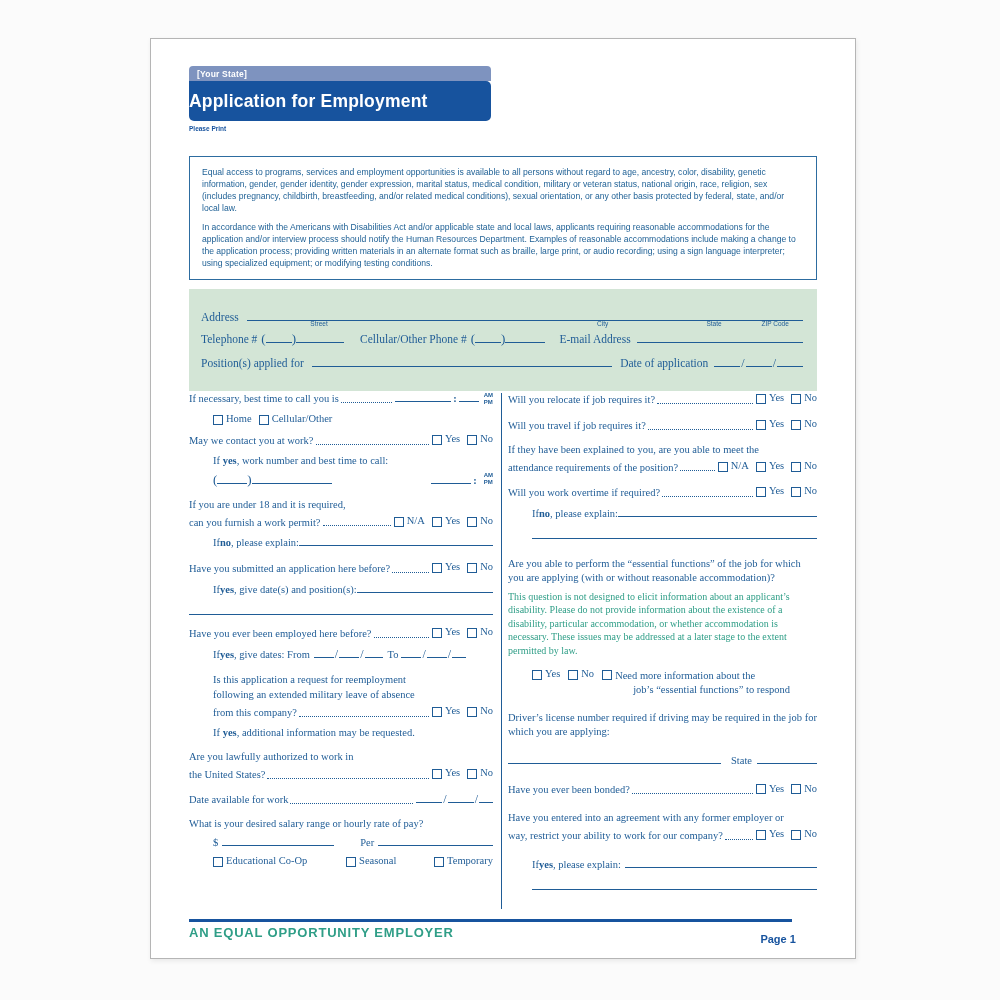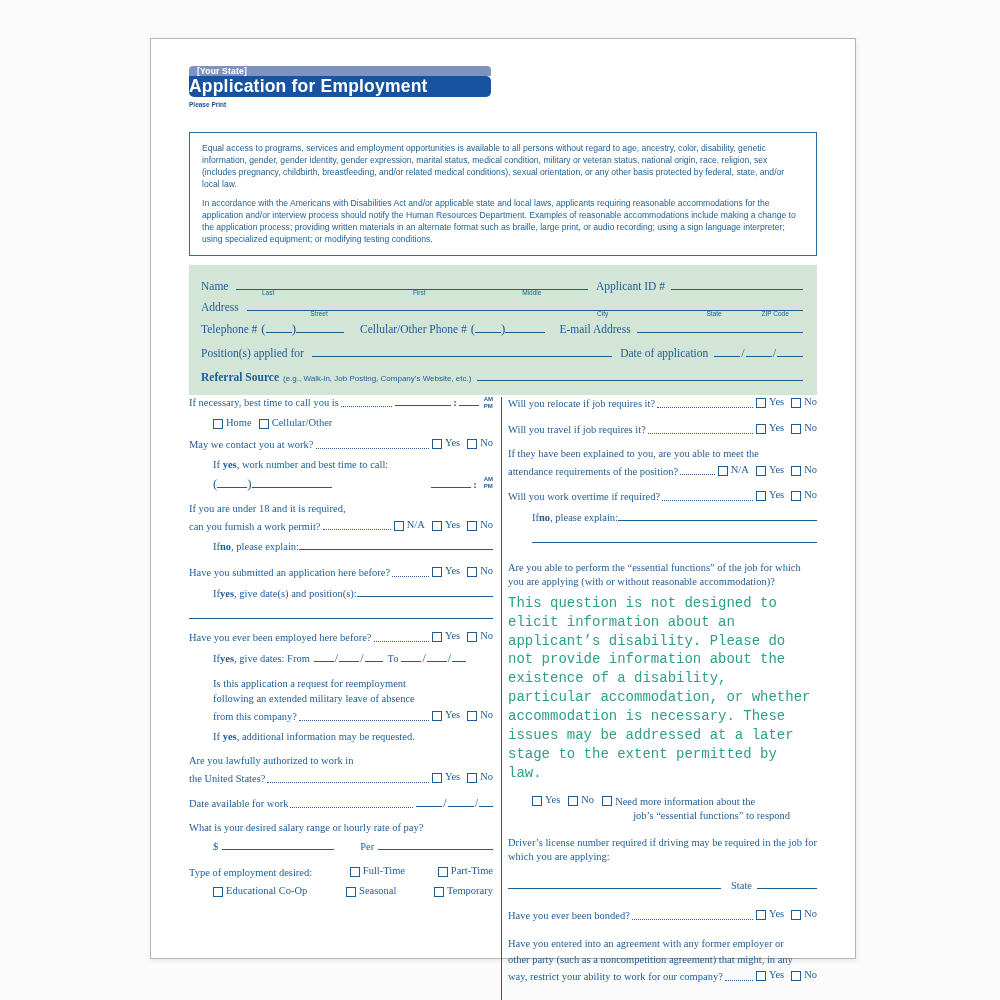--- a/index.html
+++ b/index.html
@@ -58,21 +58,21 @@
   .fill{flex:1;border-bottom:1px solid var(--line);height:11px;min-width:10px}
   .wline{border-bottom:1px solid var(--line);height:10px;margin-top:8px}
   .w20{width:20px}.w30{width:30px}.w40{width:40px}.w56{width:56px}.w60{width:60px}.w92{width:80px}.w110{width:112px}
   .b{font-weight:bold}
   .colon{margin:0 2px;font-weight:bold}
   .ampm{display:flex;flex-direction:column;align-items:flex-start;font-family:"Liberation Sans",sans-serif;font-size:6px;font-weight:bold;line-height:1.15;color:var(--blue);margin-left:5px;align-self:center;flex:none}
   .cbg{display:inline-flex;align-items:center;white-space:nowrap;flex:none}
   .cb{width:10px;height:10px;border:1.3px solid var(--blue);display:inline-block;background:#fff;flex:none;margin-right:3px;transform:translateY(1px)}
   .cbl{margin-right:7px}
   .cbl:last-child{margin-right:0}
-  .note{font-family:Liberation Mono, monospace;font-size:14px;line-height:1.35;color:var(--teal);margin-top:5px}
+  .note{font-family:Liberation Serif, serif;font-size:10px;line-height:1.35;color:var(--teal);margin-top:5px}
   .gap8{margin-top:10px}
   .gap14{margin-top:14px}
   .gap18{margin-top:18px}
   .twoline{display:inline-block;white-space:normal}
 
   
   .footwrap{margin-top:auto;padding-top:6px}
   .footline{height:3px;background:var(--navy);width:96%}
   .footrow{position:relative;width:96%;margin-top:3px}
   .eoe{display:block;color:var(--teal);font-size:13px;font-weight:bold;letter-spacing:.8px}
@@ -93,30 +93,20 @@
       </div>
       <div class="please-print">Please Print</div>
 
       <div class="disc">
         <p>Equal access to programs, services and employment opportunities is available to all persons without regard to age, ancestry, color, disability, genetic information, gender, gender identity, gender expression, marital status, medical condition, military or veteran status, national origin, race, religion, sex (includes pregnancy, childbirth, breastfeeding, and/or related medical conditions), sexual orientation, or any other basis protected by federal, state, and/or local law.</p>
         <p>In accordance with the Americans with Disabilities Act and/or applicable state and local laws, applicants requiring reasonable accommodations for the application and/or interview process should notify the Human Resources Department. Examples of reasonable accommodations include making a change to the application process; providing written materials in an alternate format such as braille, large print, or audio recording; using a sign language interpreter; using specialized equipment; or modifying testing conditions.</p>
       </div>
 
       <div class="green">
 
-        <div class="g-row">
-          <span class="g-label">Name</span>
-          <span class="g-fill" style="margin:0 8px">
-            <span class="sub" style="left:9%">Last</span>
-            <span class="sub" style="left:52%">First</span>
-            <span class="sub" style="left:84%">Middle</span>
-          </span>
-          <span class="g-label">Applicant ID #</span>
-          <span class="g-blank" style="width:132px;margin-left:6px"></span>
-        </div>
 
         <div class="g-row spaced">
           <span class="g-label">Address</span>
           <span class="g-fill" style="margin-left:8px">
             <span class="sub" style="left:13%">Street</span>
             <span class="sub" style="left:64%">City</span>
             <span class="sub" style="left:84%">State</span>
             <span class="sub" style="left:95%">ZIP Code</span>
           </span>
         </div>
@@ -140,25 +130,20 @@
           <span class="g-label">Position(s) applied for</span>
           <span class="g-fill" style="margin:0 8px"></span>
           <span class="g-label">Date of application</span>
           <span class="dseg" style="margin-left:6px"></span>
           <span class="slash">/</span>
           <span class="dseg"></span>
           <span class="slash">/</span>
           <span class="dseg"></span>
         </div>
 
-        <div class="g-row spaced" style="margin-bottom:0">
-          <span class="g-label g-bold">Referral Source</span>
-          <span class="g-hint">(e.g., Walk-in, Job Posting, Company’s Website, etc.)</span>
-          <span class="g-fill" style="margin-left:6px"></span>
-        </div>
       </div>
 
       <div class="cols">
 
         <div class="col left">
 
           <div class="qrow" style="margin-top:0">
             <span class="qt">If necessary, best time to call you is</span>
             <span class="leader"></span>
             <span class="blank w56"></span>
@@ -317,32 +302,20 @@
 
           <div class="qline gap8">What is your desired salary range or hourly rate of pay?</div>
           <div class="qrow ind" style="margin-top:4px">
             <span class="qt">$</span>
             <span class="blank w110" style="margin-left:4px"></span>
             <span style="width:26px"></span>
             <span class="qt">Per</span>
             <span class="fill" style="margin-left:4px"></span>
           </div>
 
-          <div class="qrow gap8">
-            <span class="qt">Type of employment desired:</span>
-            <span style="flex:1"></span>
-            <span class="cbg" style="width:88px">
-              <span class="cb"></span>
-              <span class="cbl">Full-Time</span>
-            </span>
-            <span class="cbg">
-              <span class="cb"></span>
-              <span class="cbl">Part-Time</span>
-            </span>
-          </div>
           <div class="qrow ind" style="margin-top:4px">
             <span class="cbg">
               <span class="cb"></span>
               <span class="cbl">Educational Co-Op</span>
             </span>
             <span style="flex:1"></span>
             <span class="cbg" style="width:88px">
               <span class="cb"></span>
               <span class="cbl">Seasonal</span>
             </span>
@@ -445,21 +418,20 @@
             <span class="leader"></span>
             <span class="cbg">
               <span class="cb"></span>
               <span class="cbl">Yes</span>
               <span class="cb"></span>
               <span class="cbl">No</span>
             </span>
           </div>
 
           <div class="qline gap14">Have you entered into an agreement with any former employer or</div>
-          <div class="qline" style="margin-top:2px">other party (such as a noncompetition agreement) that might, in any</div>
           <div class="qrow" style="margin-top:2px">
             <span class="qt">way, restrict your ability to work for our company?</span>
             <span class="leader"></span>
             <span class="cbg">
               <span class="cb"></span>
               <span class="cbl">Yes</span>
               <span class="cb"></span>
               <span class="cbl">No</span>
             </span>
           </div>

